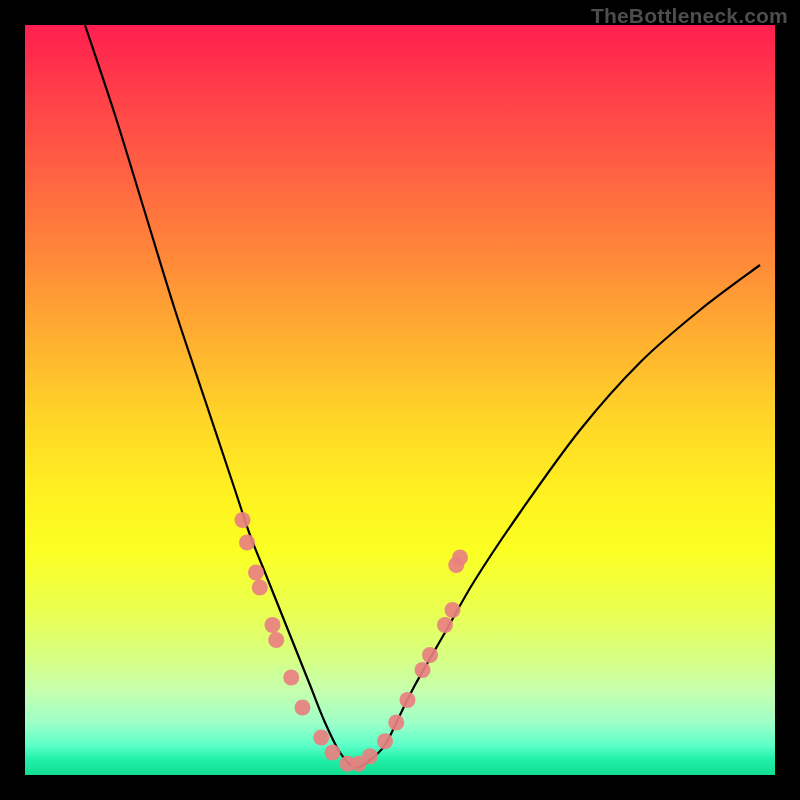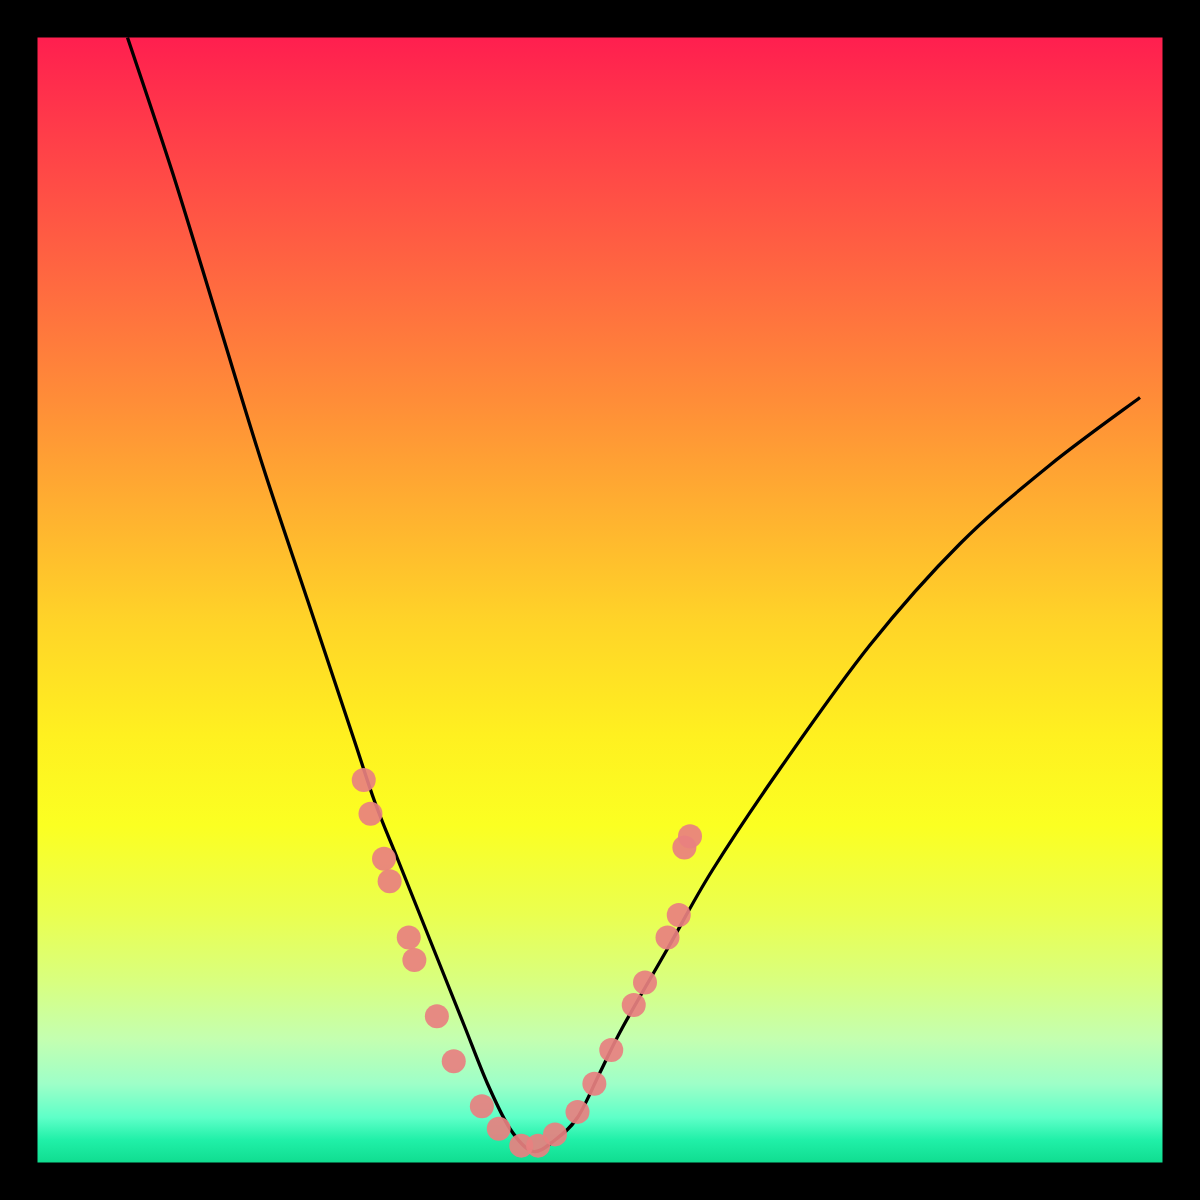--- a/index.html
+++ b/index.html
@@ -92,13 +92,14 @@
           <circle cx="382.5" cy="675" r="8" class="dot"></circle>
           <circle cx="397.5" cy="645" r="8" class="dot"></circle>
           <circle cx="405" cy="630" r="8" class="dot"></circle>
           <circle cx="420.00000000000006" cy="600" r="8" class="dot"></circle>
           <circle cx="427.49999999999994" cy="585" r="8" class="dot"></circle>
           <circle cx="431.24999999999994" cy="540" r="8" class="dot"></circle>
           <circle cx="434.99999999999994" cy="532.5" r="8" class="dot"></circle>
         </g>
     </svg>
   </div>
+  <div class="watermark">TheBottleneck.com</div>
 </div>
 
 </body></html>

